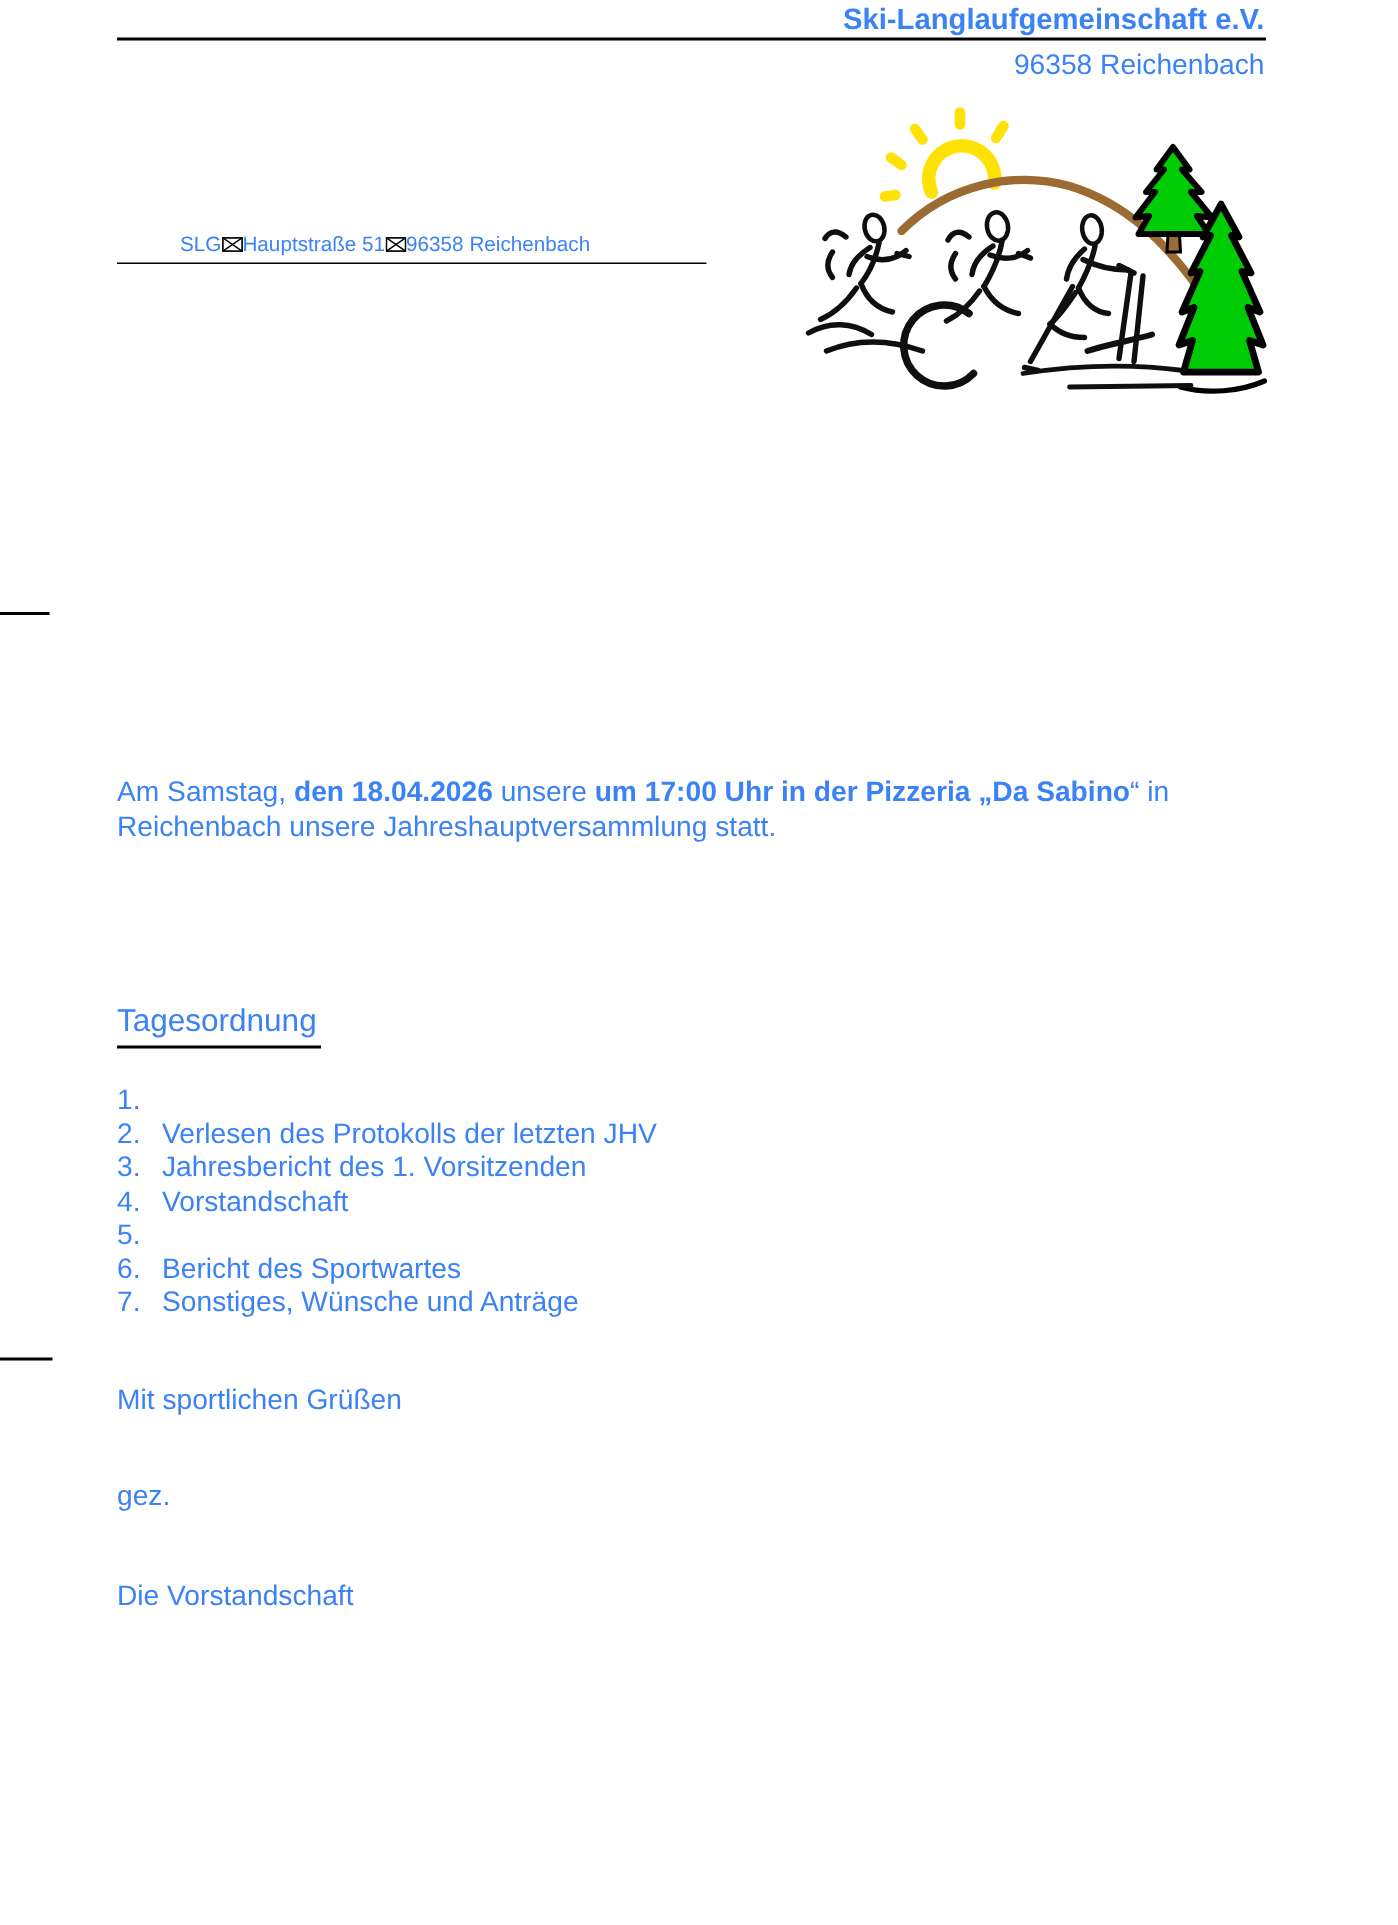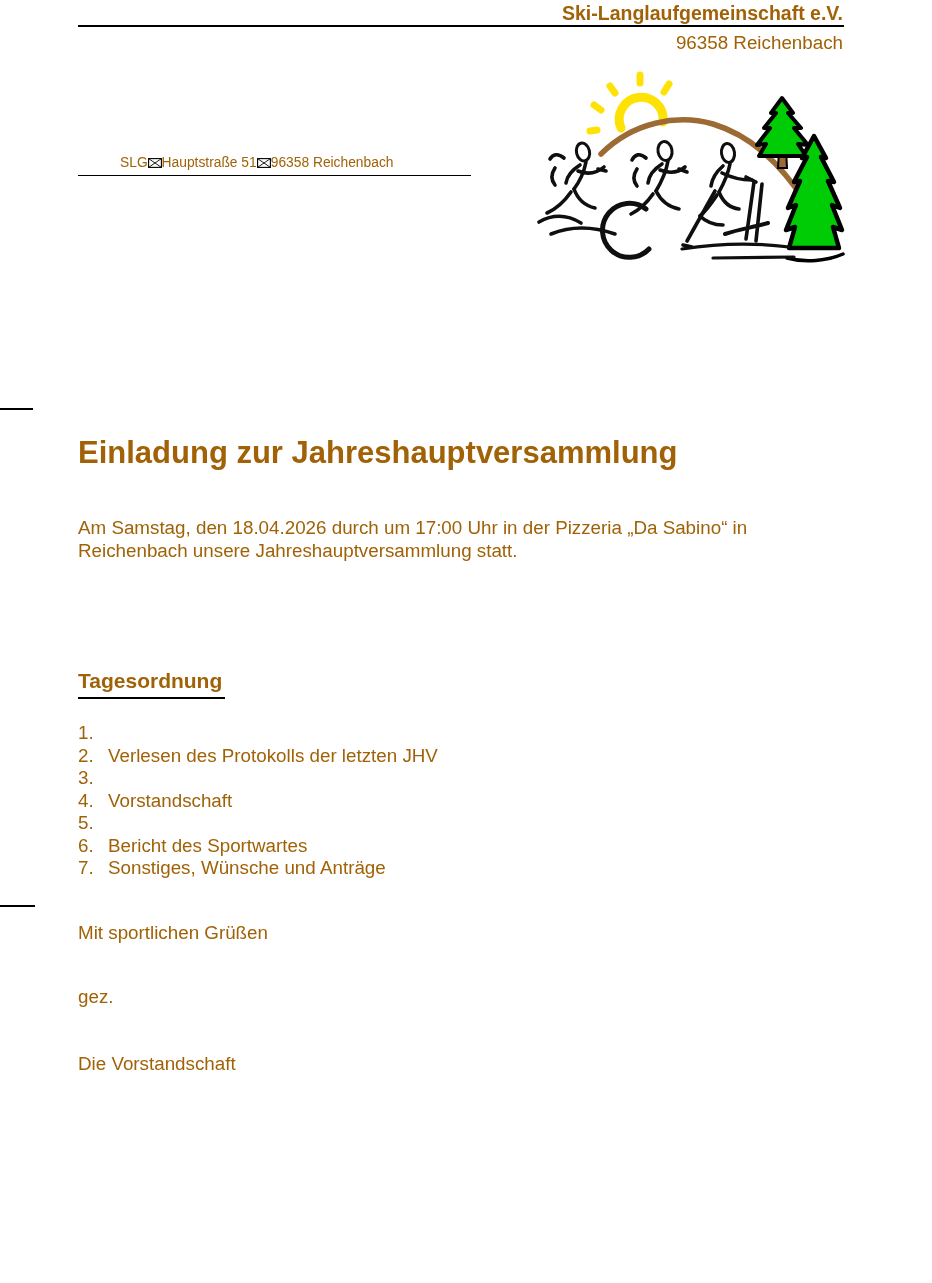--- a/index.html
+++ b/index.html
@@ -1,35 +1,35 @@
 <!DOCTYPE html>
 <html><head>
 <meta charset="utf-8">
 <style>
   html,body{margin:0;padding:0;background:#888;}
   .page{
     position:relative;width:932px;height:1283px;margin:0 auto;
-    background:#fff;color:#a16207;overflow:hidden;
+    background:#fff;color:#3b82f6;overflow:hidden;
     font-family:"Liberation Sans","DejaVu Sans",sans-serif;
   }
   .abs{position:absolute;}
   .org-name{top:1px;right:89px;font-size:19.5px;font-weight:bold;line-height:24px;white-space:nowrap;}
   .top-rule{top:25px;left:78px;width:766px;border-top:2.5px solid #000;}
   .org-city{top:31px;right:89px;font-size:18.8px;line-height:23px;white-space:nowrap;}
   .artwork{top:62px;left:535px;width:310px;height:205px;}
   .sender-line{top:153px;left:120px;font-size:13.8px;line-height:19px;white-space:nowrap;display:flex;align-items:center;gap:0;}
   .sender-rule{top:175px;left:78px;width:393px;border-top:1.5px solid #000;}
   .fold-mark-1{top:408px;left:0;width:33px;border-top:2px solid #000;}
   .fold-mark-2{top:905px;left:0;width:35px;border-top:2px solid #000;}
   .doc-title{top:435px;left:78px;font-size:31px;font-weight:bold;line-height:36px;white-space:nowrap;}
   .body-text{font-size:18.8px;line-height:22.5px;}
   .p1{top:517px;left:78px;width:780px;}
   .p2{top:585px;left:78px;width:780px;}
-  b{font-weight:normal;}
-  .agenda-heading{top:668px;left:78px;font-size:21px;font-weight:bold;line-height:26px;}
+  b{font-weight:bold;}
+  .agenda-heading{top:668px;left:78px;font-size:21px;font-weight:normal;line-height:26px;}
   .agenda-heading span{display:inline-block;border-bottom:2.2px solid #000;padding:0 3px 3px 0;}
   .agenda-list{top:722px;left:78px;width:700px;}
   .agenda-row{display:flex;}
   .agenda-num{width:30px;flex:0 0 30px;}
   .closing-salutation{top:922px;left:78px;}
   .closing-gez{top:986px;left:78px;}
   .closing-signature{top:1053px;left:78px;text-align:center;}
   .env{flex:0 0 auto;display:block;}
 </style>
 </head>
@@ -113,42 +113,42 @@
       <rect x="0.6" y="0.6" width="12.8" height="8.8" fill="none" stroke="#000" stroke-width="1.1"></rect>
       <path d="M0.6 0.6 L13.4 9.4 M13.4 0.6 L0.6 9.4" stroke="#000" stroke-width="0.9" fill="none"></path>
     </svg>
     <span>96358 Reichenbach</span>
   </div>
   <div class="abs sender-rule"></div>
 
   <div class="abs fold-mark-1"></div>
   <div class="abs fold-mark-2"></div>
 
-  <h1 class="abs doc-title" style="margin:0;">Einladung zur Jahreshauptversammlung</h1>
 
   <div class="abs body-text p1">
-    <span>Am Samstag, </span><b>den 18.04.2026</b><span> durch </span><b>um 17:00 Uhr in der Pizzeria „Da Sabino</b><span>“ in</span><br>
+    <span>Am Samstag, </span><b>den 18.04.2026</b><span> unsere </span><b>um 17:00 Uhr in der Pizzeria „Da Sabino</b><span>“ in</span><br>
     <span>Reichenbach unsere Jahreshauptversammlung statt.</span>
   </div>
 
 
   <div class="abs agenda-heading">
     <span>Tagesordnung</span>
   </div>
 
   <div class="abs body-text agenda-list">
     <div class="agenda-row">
       <span class="agenda-num">1.</span>
     </div>
     <div class="agenda-row">
       <span class="agenda-num">2.</span>
       <span>Verlesen des Protokolls der letzten JHV</span>
     </div>
     <div class="agenda-row">
       <span class="agenda-num">3.</span>
+      <span>Jahresbericht des 1. Vorsitzenden</span>
     </div>
     <div class="agenda-row">
       <span class="agenda-num">4.</span>
       <span>Vorstandschaft</span>
     </div>
     <div class="agenda-row">
       <span class="agenda-num">5.</span>
     </div>
     <div class="agenda-row">
       <span class="agenda-num">6.</span>

